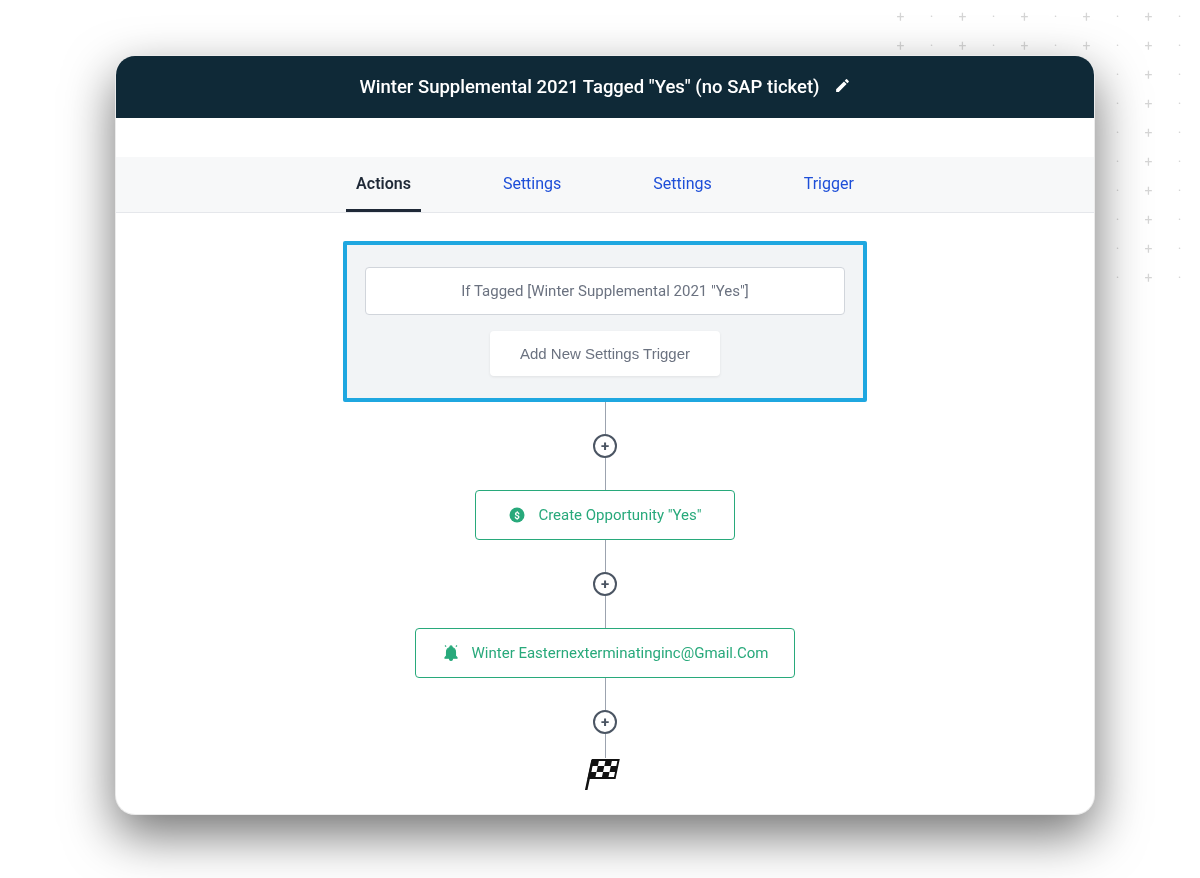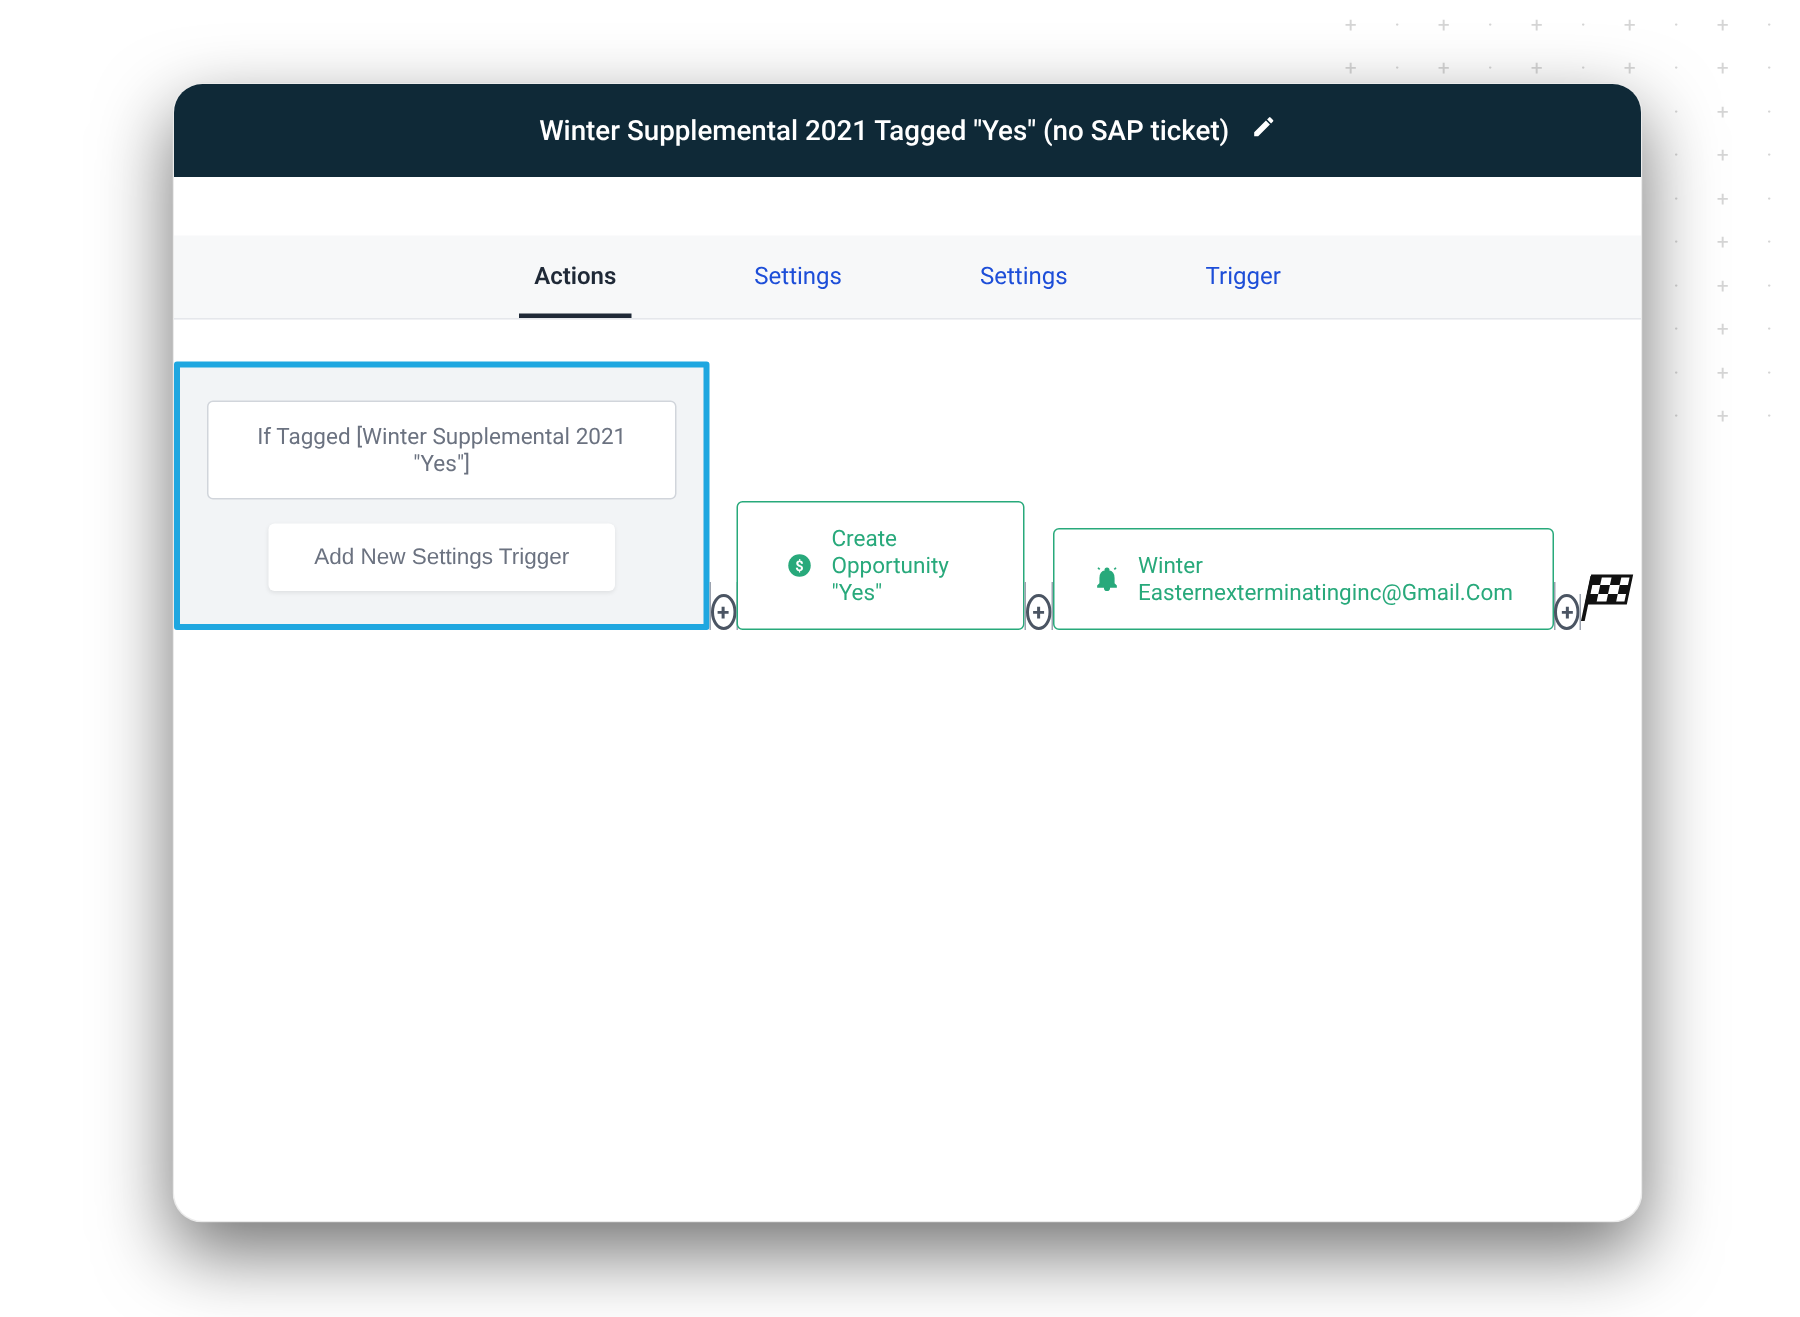--- a/index.html
+++ b/index.html
@@ -65,22 +65,22 @@
     }
     .tab.active {
       color: #1f2937;
       border-bottom-color: #1f2937;
       font-weight: 600;
     }
     .canvas {
       position: relative;
       padding: 28px 0 30px;
       display: flex;
-      flex-direction: row;
-      align-items: flex-end;
+      flex-direction: column;
+      align-items: center;
     }
     .trigger-box {
       width: 524px;
       border: 4px solid #1fa7e0;
       background: #f2f4f6;
       border-radius: 2px;
       padding: 22px 18px;
       display: flex;
       flex-direction: column;
       align-items: center;

